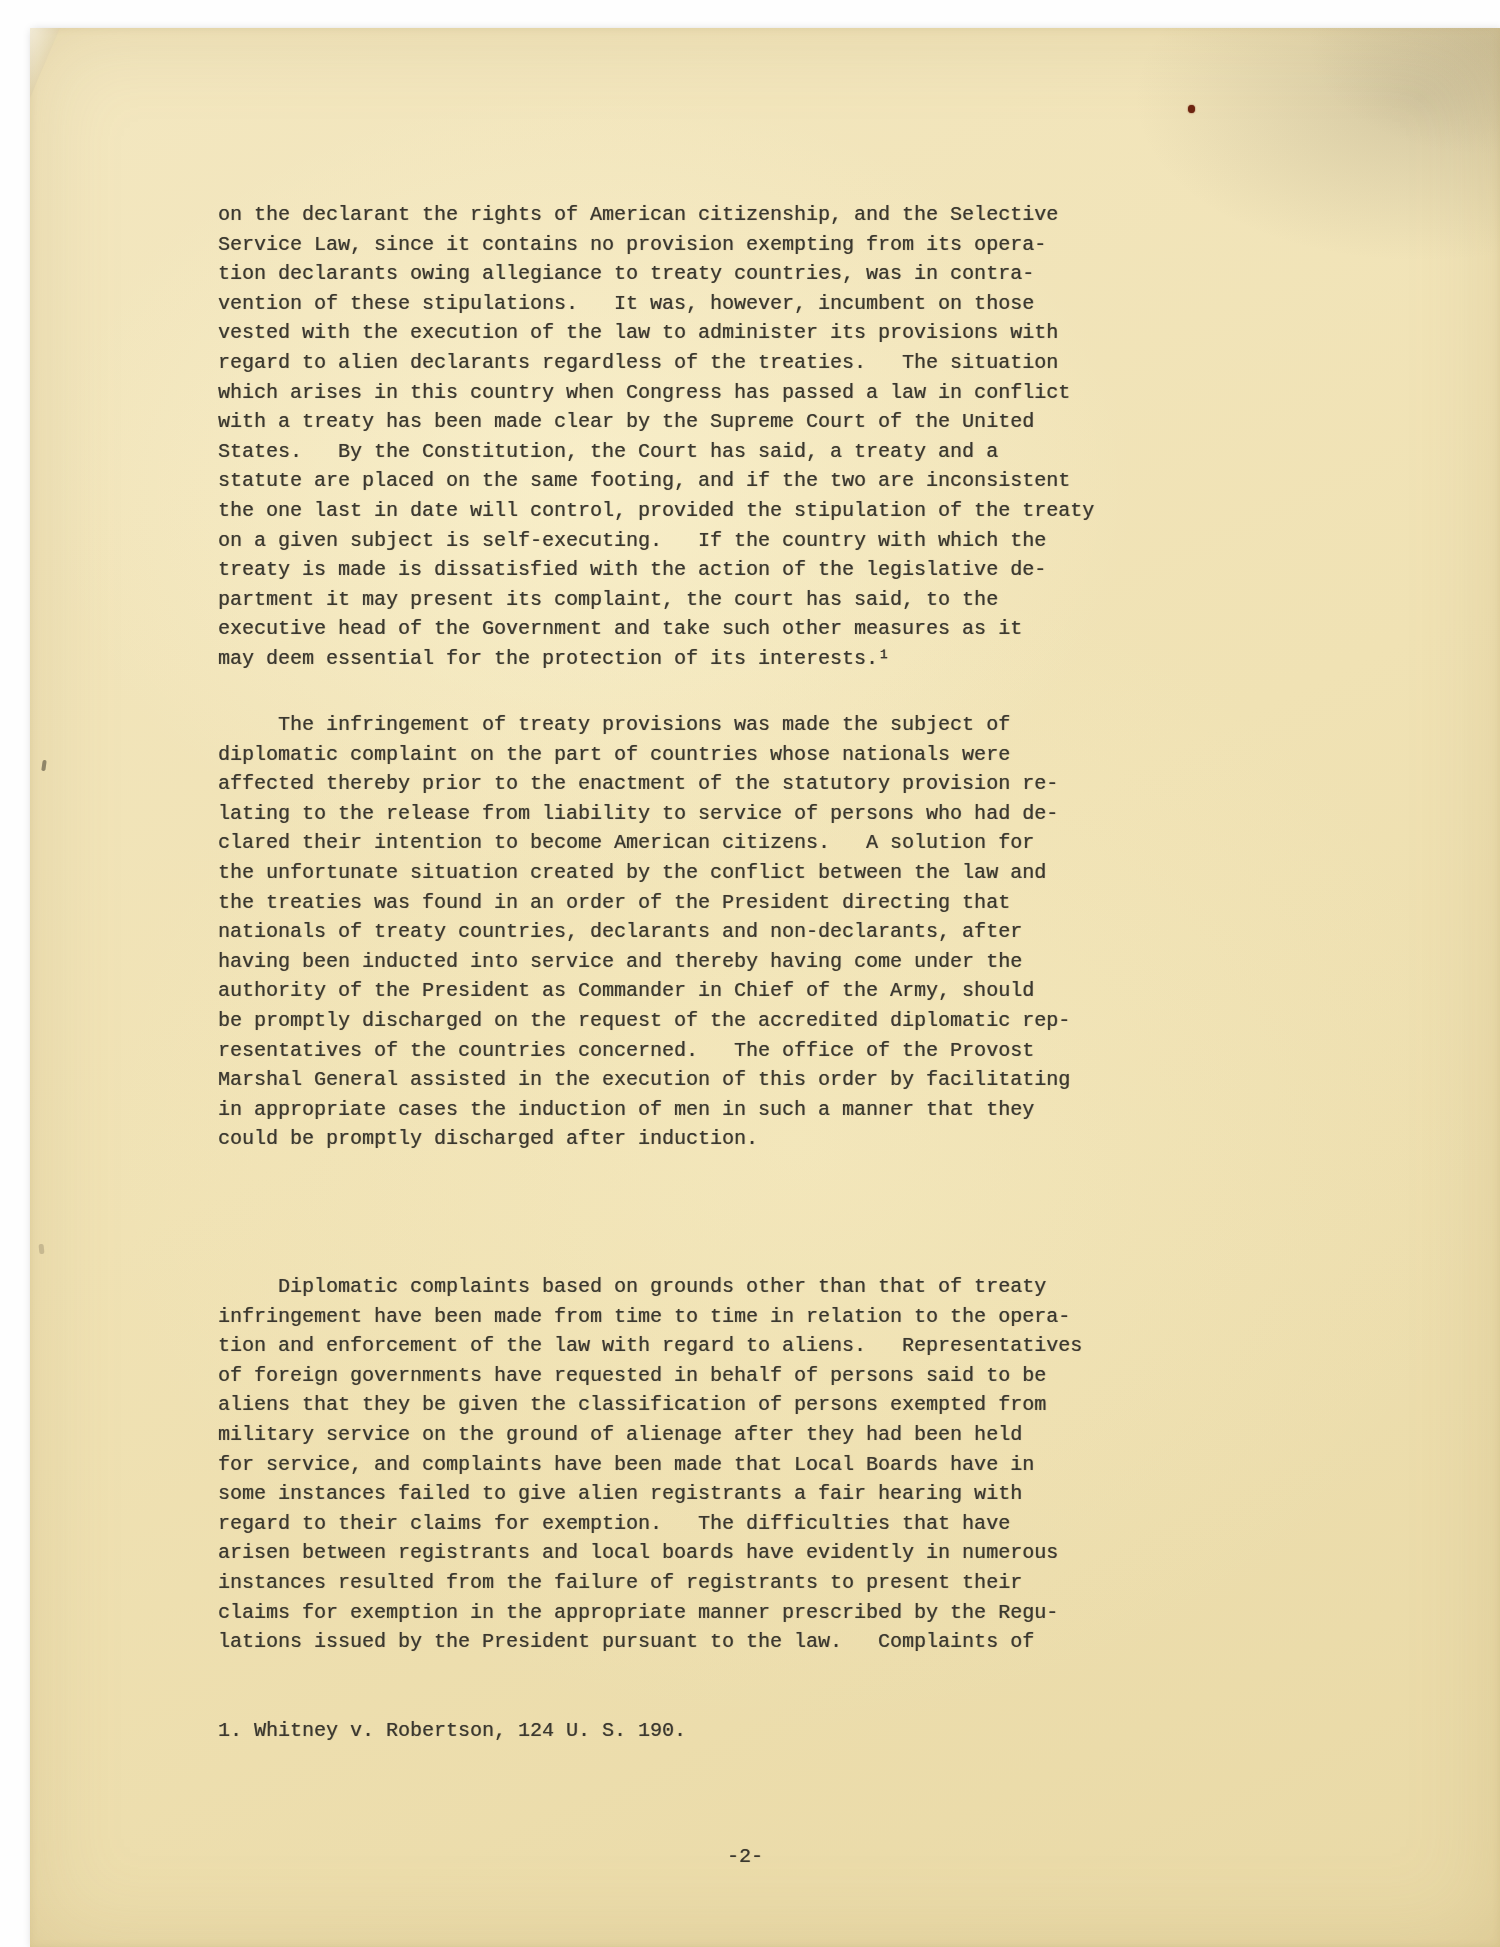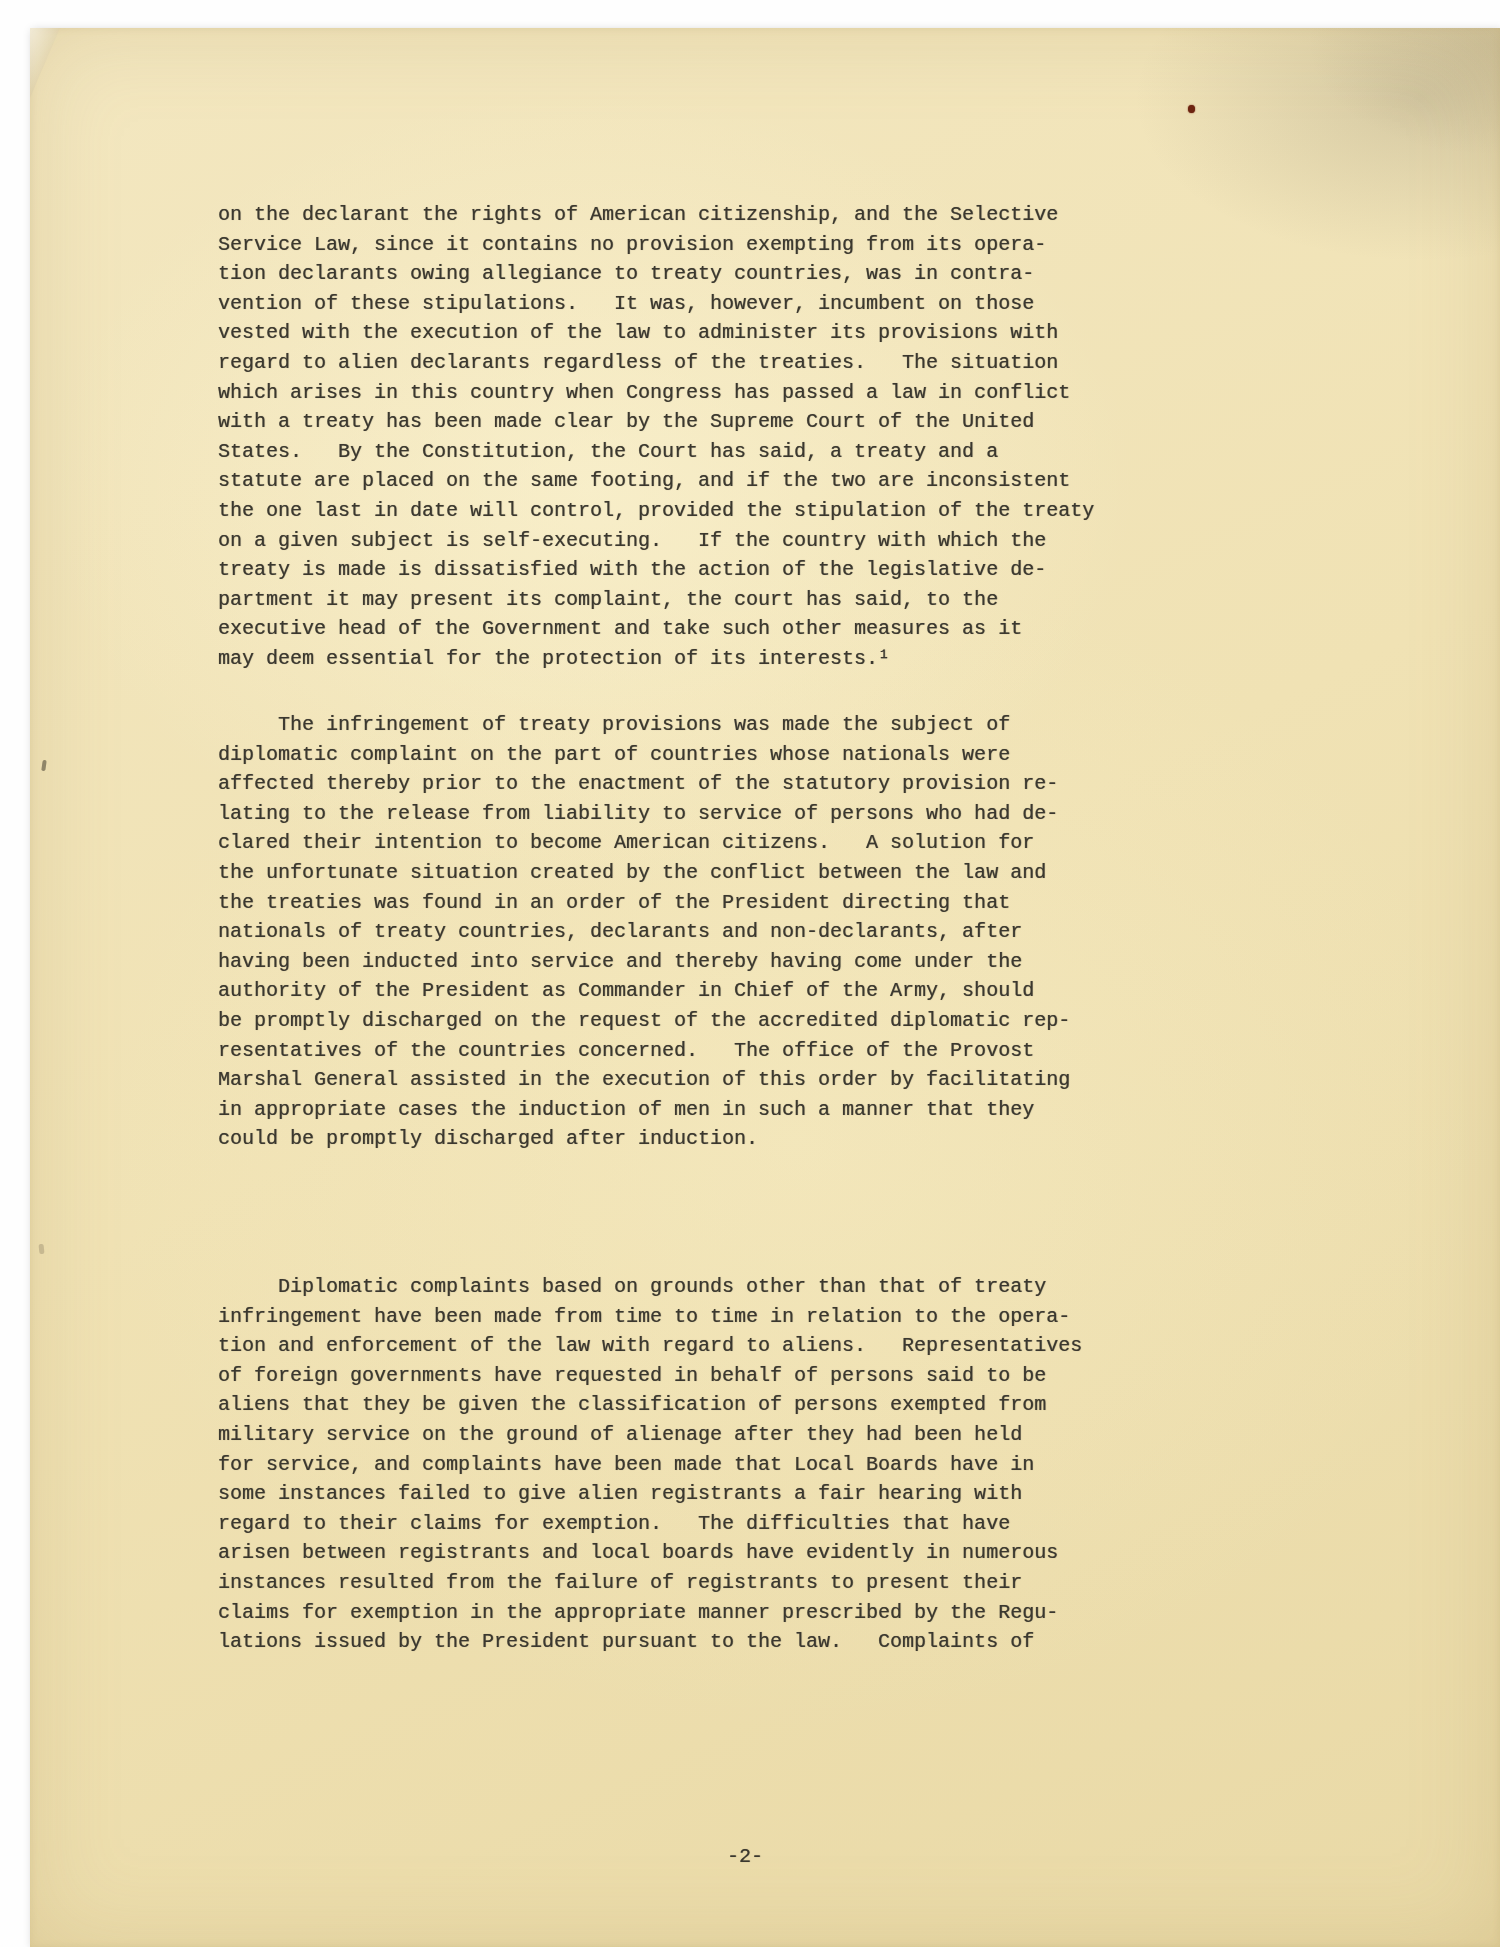--- a/index.html
+++ b/index.html
@@ -141,16 +141,17 @@
 the treaties was found in an order of the President directing that
 nationals of treaty countries, declarants and non-declarants, after
 having been inducted into service and thereby having come under the
 authority of the President as Commander in Chief of the Army, should
 be promptly discharged on the request of the accredited diplomatic rep-
 resentatives of the countries concerned.   The office of the Provost
 Marshal General assisted in the execution of this order by facilitating
 in appropriate cases the induction of men in such a manner that they
 could be promptly discharged after induction.</div>
 
+    <div class="typed footnote">1. Whitney v. Robertson, 124 U. S. 190.</div>
 
     <div class="typed page-number">-2-</div>
   </div>
 </div>
 
 </body></html>

